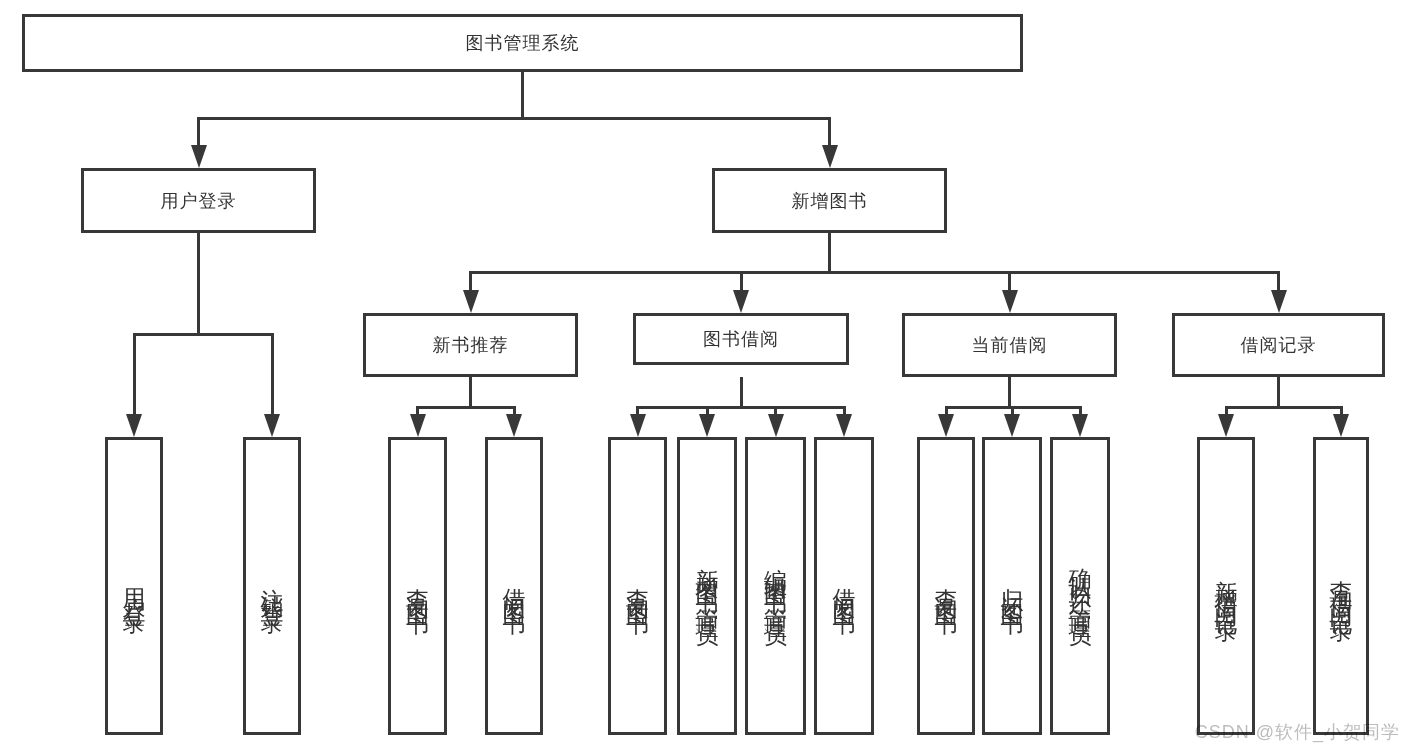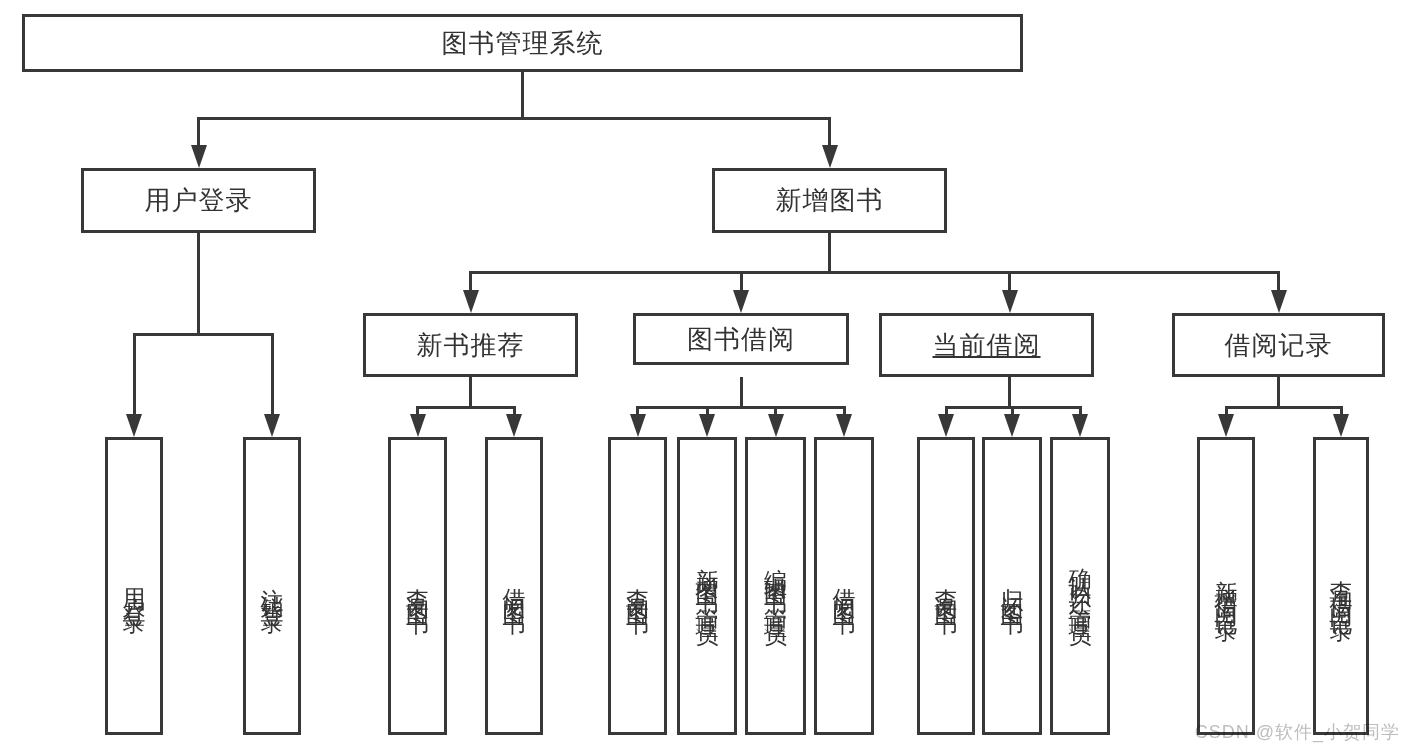--- a/index.html
+++ b/index.html
@@ -21,21 +21,21 @@
     box-sizing: border-box;
     border: 3px solid var(--line, #383838);
     background: #ffffff;
     display: flex;
     align-items: center;
     justify-content: center;
     color: var(--text, #333333);
     z-index: 2;
   }
   .node.h .lbl {
-    font-size: 26px;
+    font-size: 18px;
     letter-spacing: 1px;
     white-space: nowrap;
   }
   .node.v .lbl {
     writing-mode: vertical-rl;
     text-orientation: mixed;
     font-size: 23px;
     line-height: 1;
     letter-spacing: 8px;
     white-space: nowrap;
@@ -131,21 +131,21 @@
     </div>
     <div class="node h" style="left: 712px; top: 168px; width: 235px; height: 65px;">
       <span class="lbl">新增图书</span>
     </div>
     <div class="node h" style="left: 363px; top: 313px; width: 215px; height: 64px;">
       <span class="lbl">新书推荐</span>
     </div>
     <div class="node h" style="left: 633px; top: 313px; width: 216px; height: 52px;">
       <span class="lbl">图书借阅</span>
     </div>
-    <div class="node h" style="left: 879px; top: 313px; width: 215px; height: 64px; text-decoration: underline;">
+    <div class="node h" style="left: 902px; top: 313px; width: 215px; height: 64px;">
       <span class="lbl">当前借阅</span>
     </div>
     <div class="node h" style="left: 1172px; top: 313px; width: 213px; height: 64px;">
       <span class="lbl">借阅记录</span>
     </div>
     <div class="node v" style="left: 105px; top: 437px; width: 58px; height: 298px;">
       <span class="lbl">用户登录</span>
     </div>
     <div class="node v" style="left: 243px; top: 437px; width: 58px; height: 298px;">
       <span class="lbl">注销登录</span>

